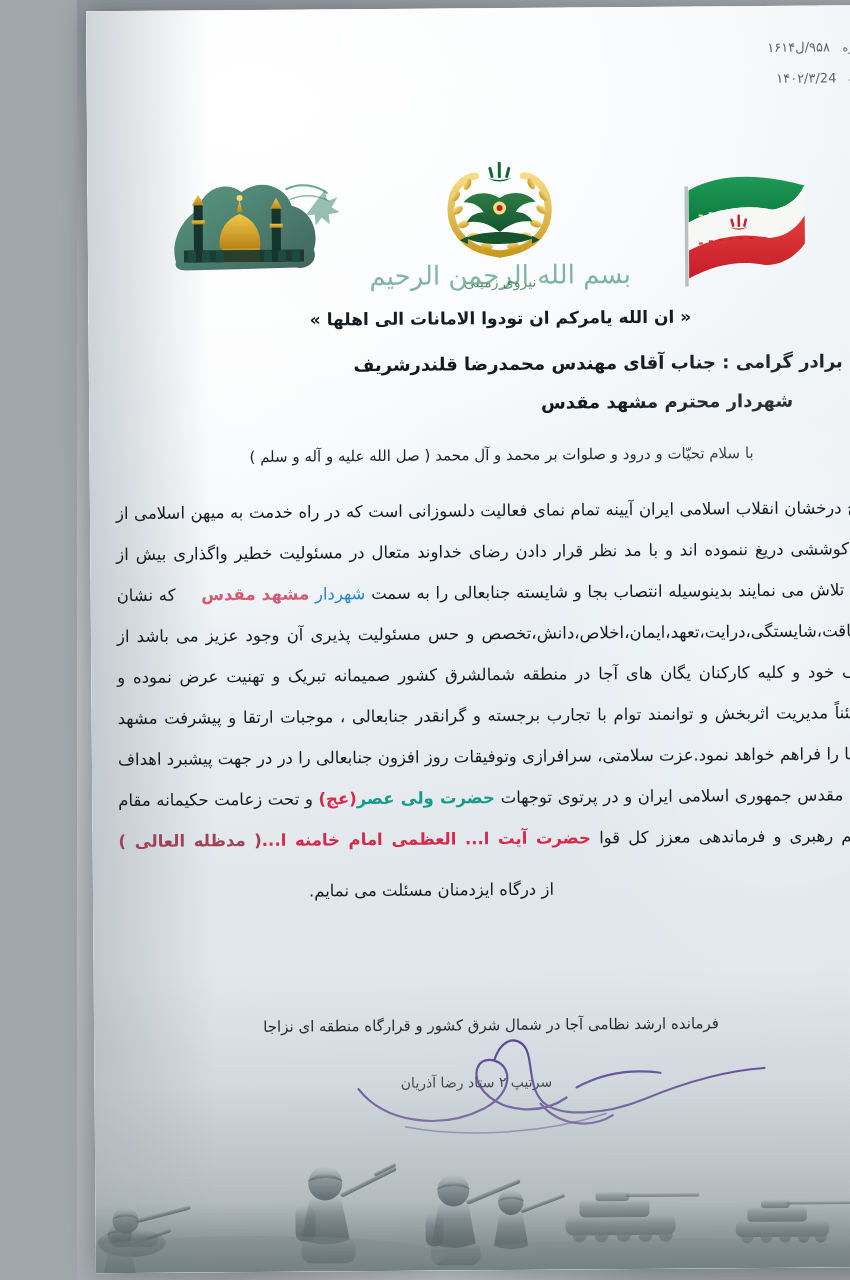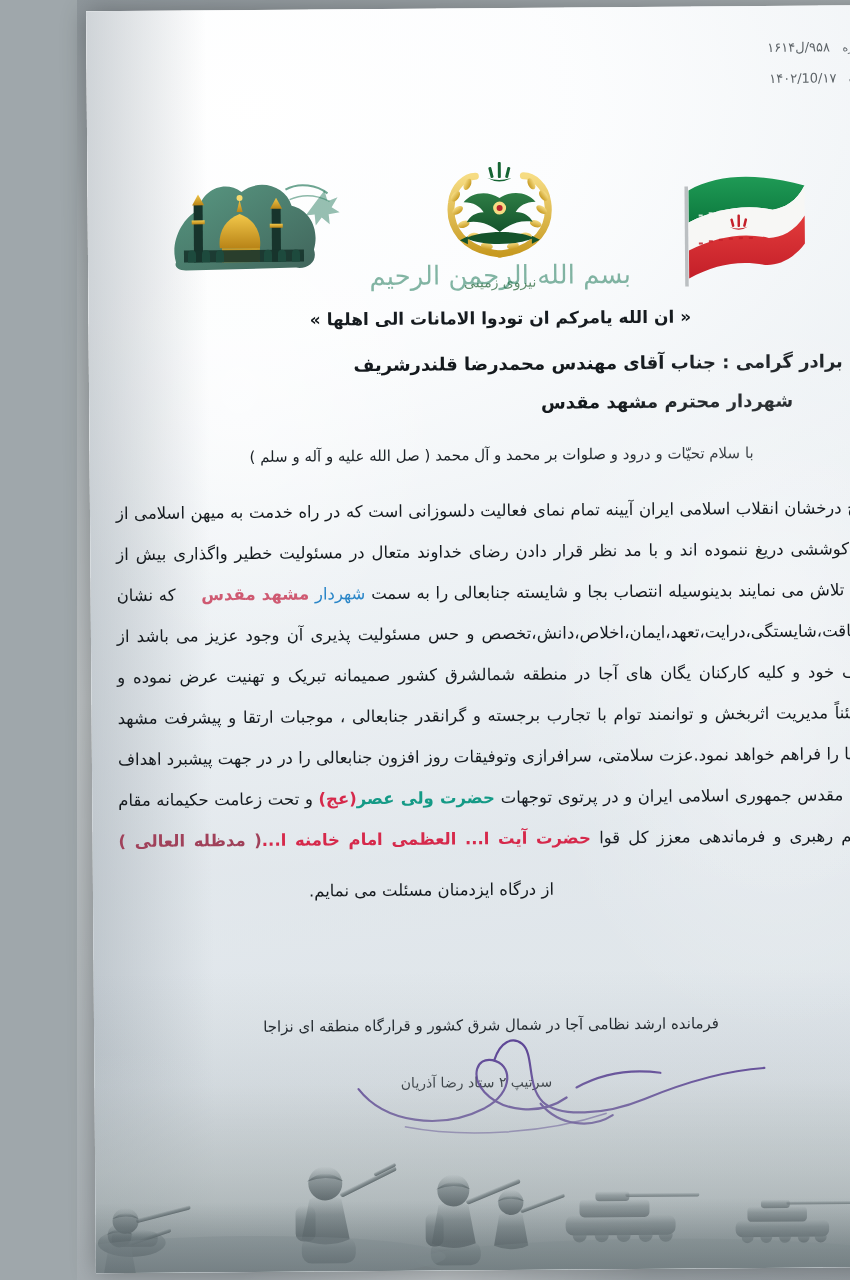--- a/index.html
+++ b/index.html
@@ -109,21 +109,21 @@
 
     <div class="meta">
       <div>
         <span class="lbl">شماره</span>
         &nbsp;
         <span>۹۵۸/ل۱۶۱۴</span>
       </div>
       <div>
         <span class="lbl">جناب</span>
         &nbsp;
-        <span>۱۴۰۲/10/۱۷</span>
+        <span>۱۴۰۲/۳/24</span>
       </div>
     </div>
 
     <div class="masthead">
 
       <svg class="shrine" viewBox="0 0 175 120">
         <defs>
           <linearGradient id="gold" x1="0" y1="0" x2="0" y2="1">
             <stop offset="0%" stop-color="#f2c84a"></stop>
               <stop offset="100%" stop-color="#b98417"></stop>

